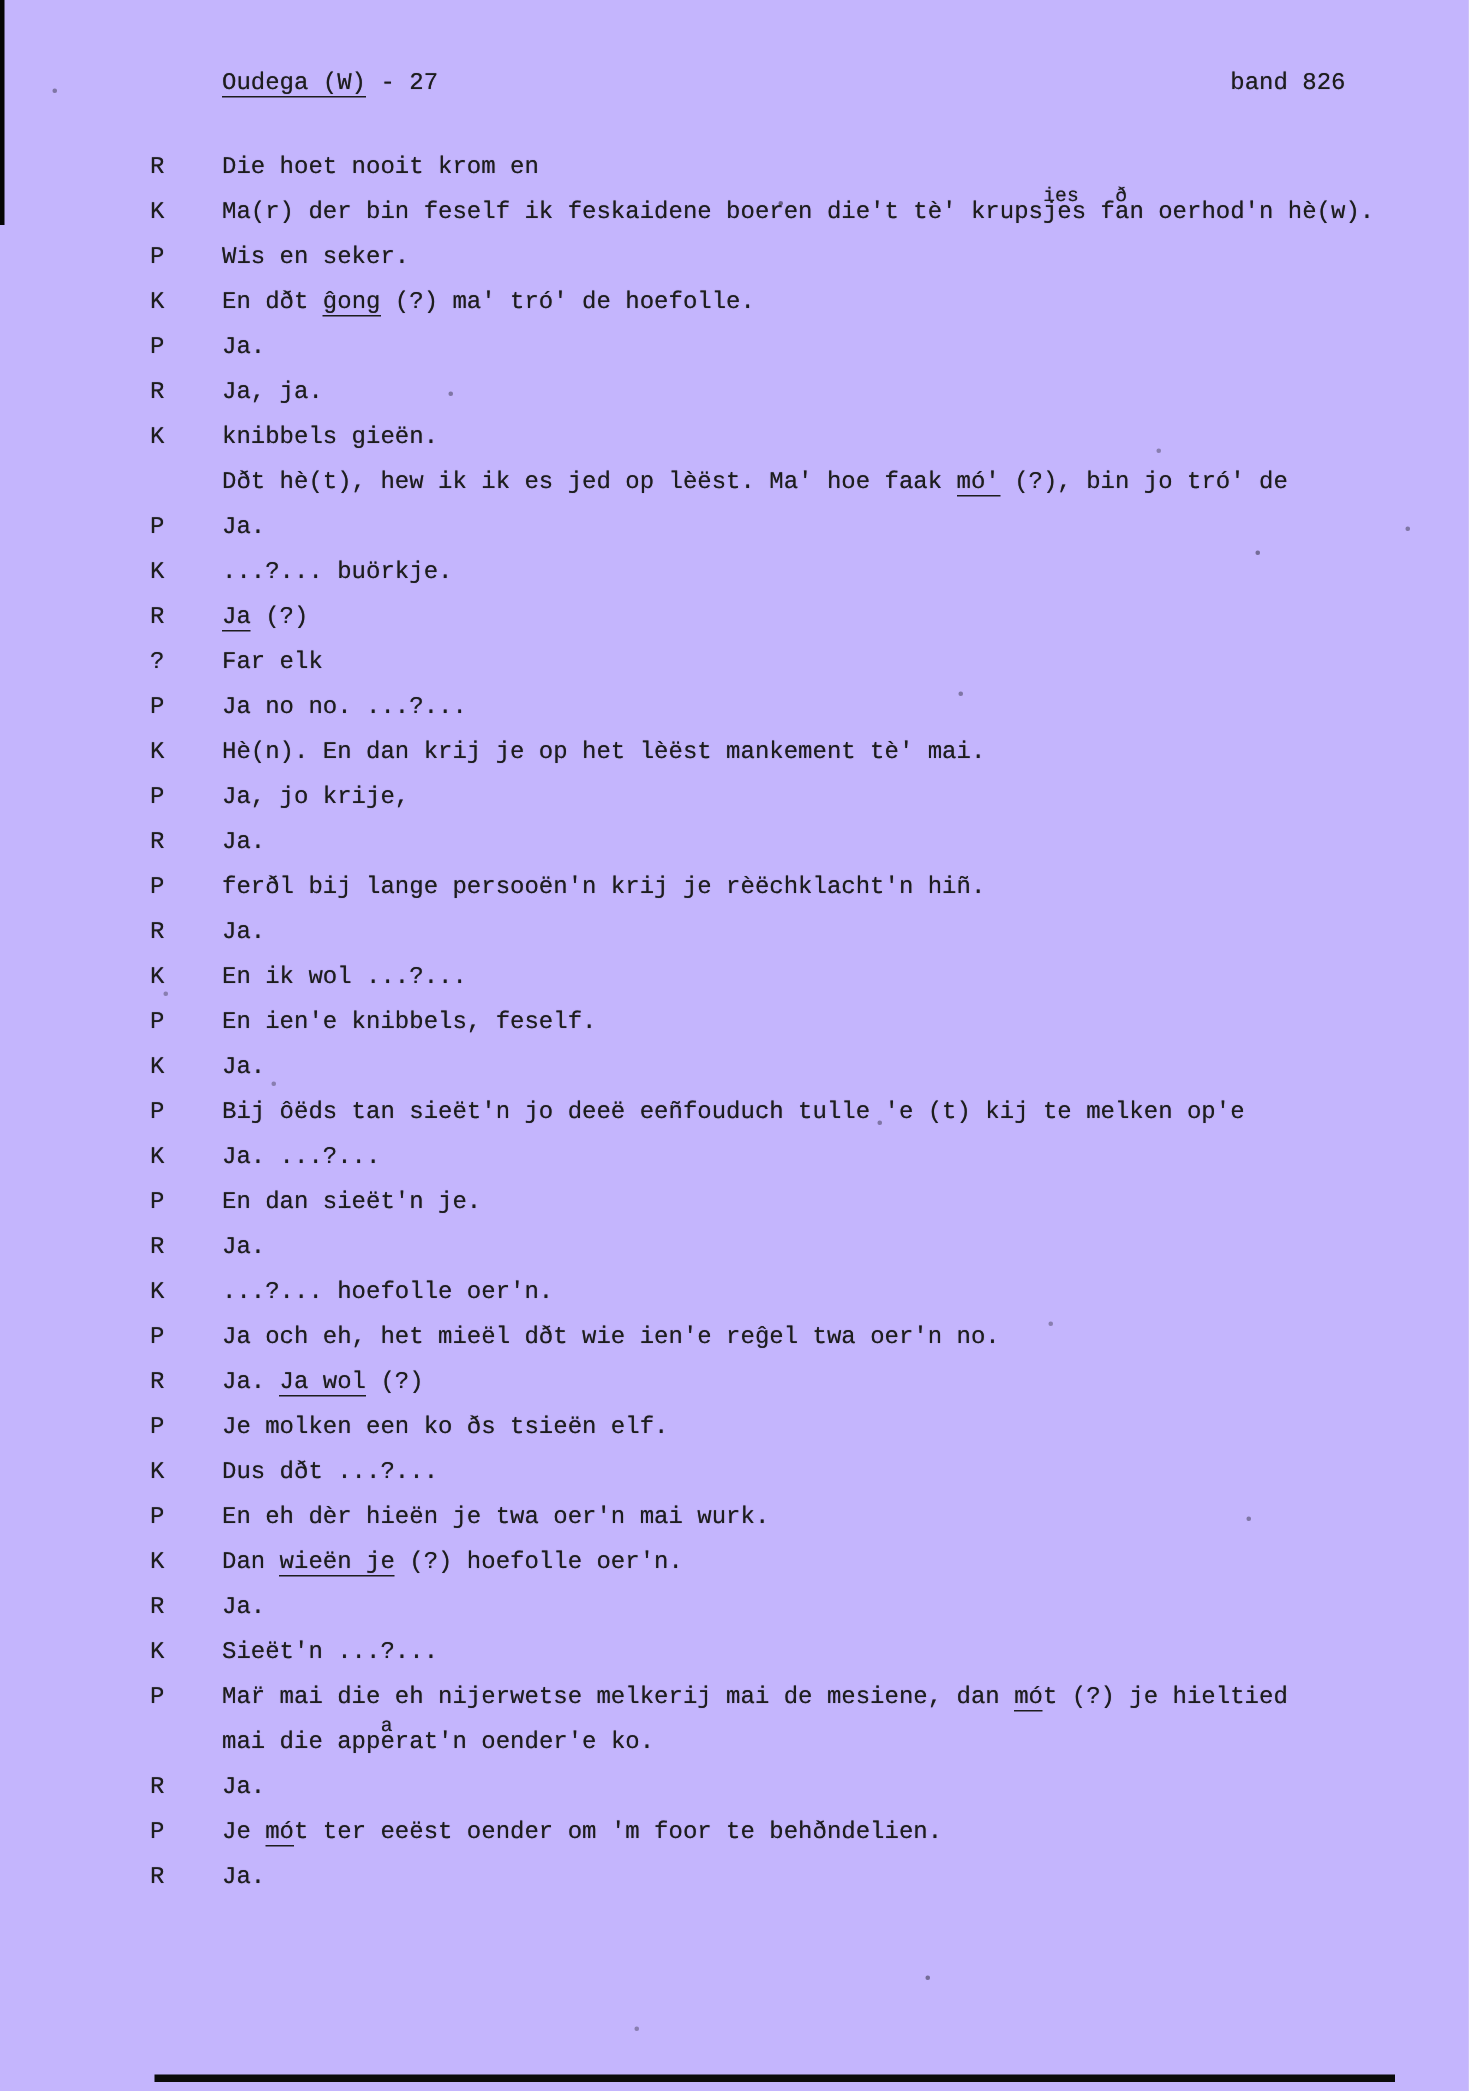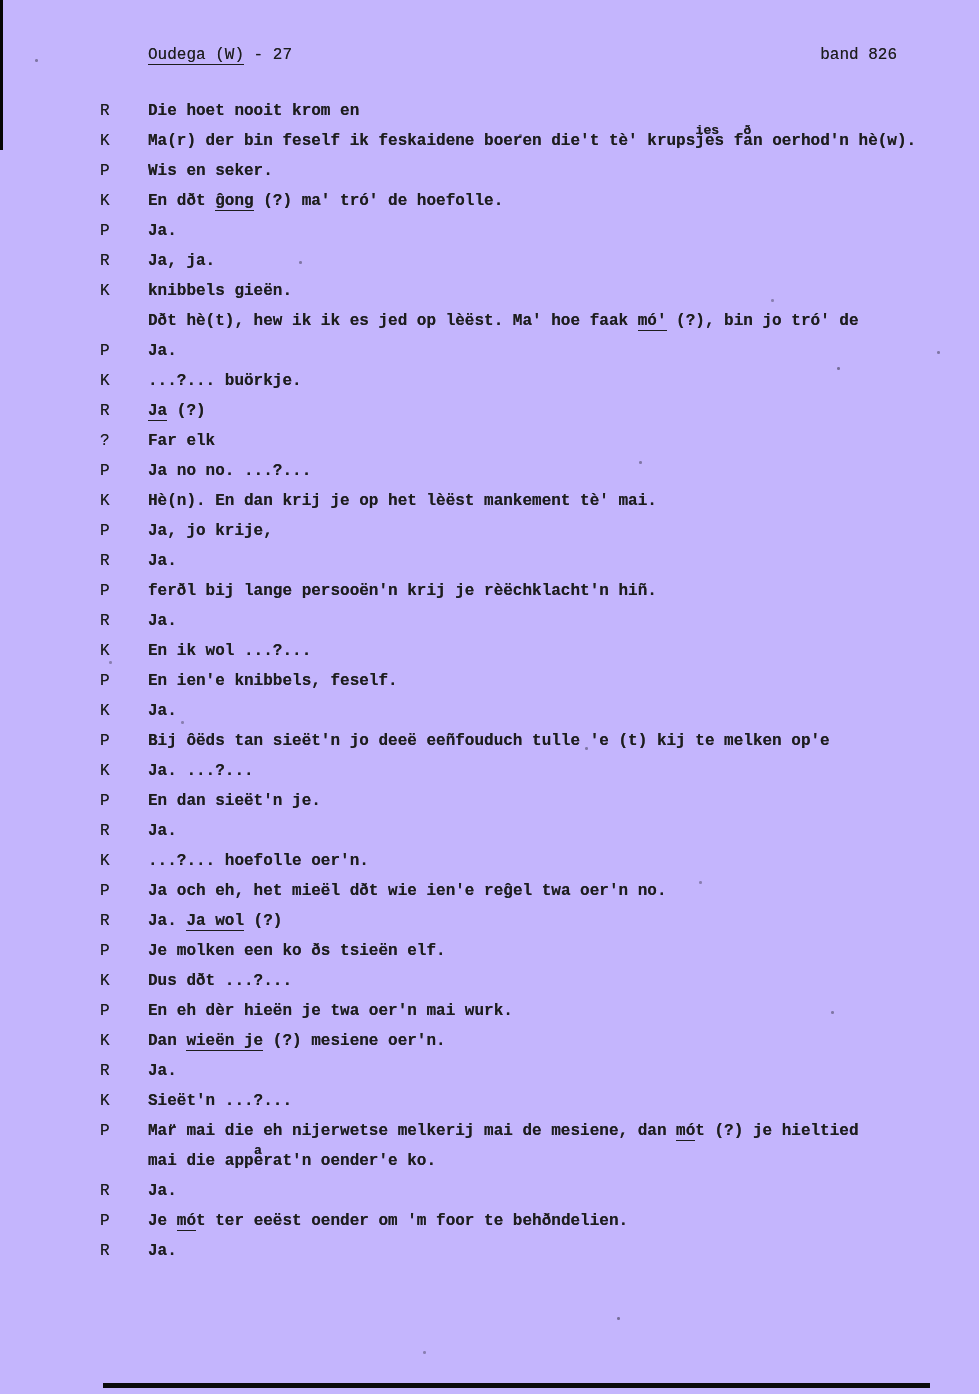--- a/index.html
+++ b/index.html
@@ -16,21 +16,21 @@
   }
   .header{
     position:absolute;top:46px;left:148px;right:82px;
     display:flex;justify-content:space-between;align-items:baseline;
     white-space:pre;
   }
   .u{border-bottom:1.6px solid #1d1d1d;}
   .dialogue{position:absolute;top:96px;left:100px;right:24px;}
   .turn{display:flex;align-items:flex-start;}
   .speaker{width:48px;flex:0 0 48px;line-height:30px;}
-  .text{flex:1;font-weight:bold;}
+  .text{flex:1;}
   .line{line-height:30px;white-space:pre;}
   .sup{position:relative;display:inline-block;}
   .sup .sup-char{
     position:absolute;left:0.02em;bottom:0.78em;
     font-size:0.82em;white-space:nowrap;text-shadow:0 0 0.5px rgba(20,20,20,0.65);
   }
   .edge-line{position:absolute;left:0;top:0;width:3px;height:150px;background:#050505;}
   .bottom-bar{position:absolute;left:103px;top:1383px;width:827px;height:5px;background:#0b0b0b;}
   .specks{
     position:absolute;left:0;top:0;width:1px;height:1px;border-radius:50%;
@@ -241,21 +241,21 @@
       </div>
       <div class="turn">
         <div class="speaker">P</div>
         <div class="text">
           <div class="line"><span>En eh dèr hieën je twa oer'n mai wurk.</span></div>
         </div>
       </div>
       <div class="turn">
         <div class="speaker">K</div>
         <div class="text">
-          <div class="line"><span>Dan </span><span class="u">wieën je</span><span> (?) mesiene oer'n.</span></div>
+          <div class="line"><span>Dan </span><span class="u">wieën je</span><span> (?) hoefolle oer'n.</span></div>
         </div>
       </div>
       <div class="turn">
         <div class="speaker">R</div>
         <div class="text">
           <div class="line"><span>Ja.</span></div>
         </div>
       </div>
       <div class="turn">
         <div class="speaker">K</div>

